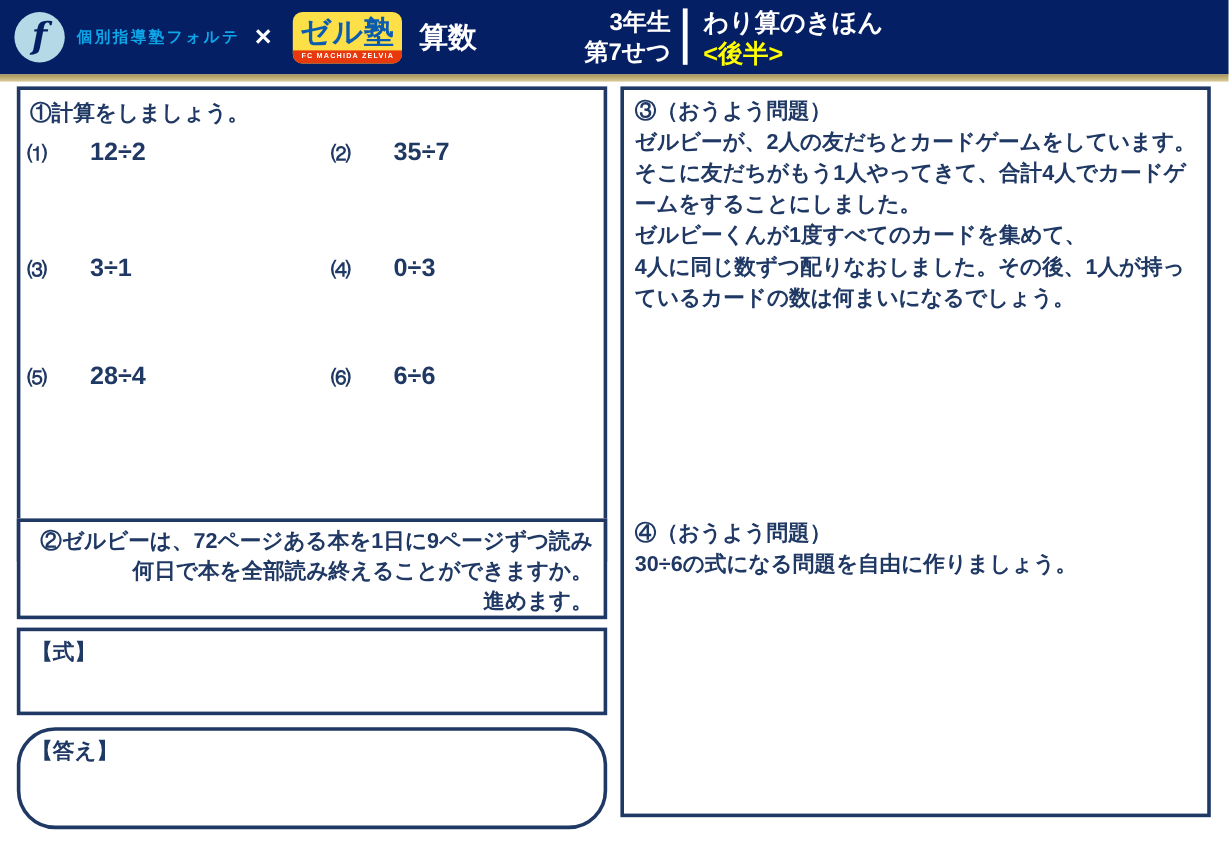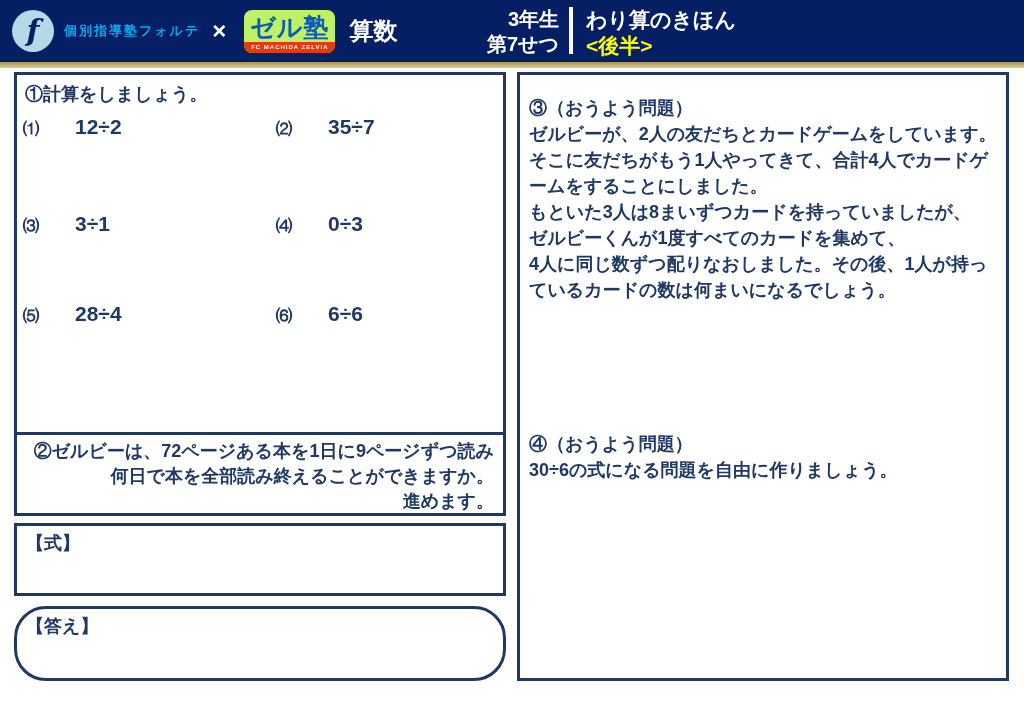--- a/index.html
+++ b/index.html
@@ -24,21 +24,21 @@
     margin-left:12px; display:flex; align-items:center; justify-content:center;
     flex:0 0 auto;
   }
   .forte-f {
     font-family:"DejaVu Serif", serif; font-style:italic;
     color:#041f63; font-size:30px; line-height:1;
   }
   .forte-name { color:#0ea5e9; font-size:13px; letter-spacing:2px; margin-left:10px; white-space:nowrap; }
   .cross { color:#ffffff; font-size:24px; margin:0 12px; }
   .zel-logo {
-    background:#bef264; border-radius:8px; overflow:hidden; text-align:center;
+    background:#fde047; border-radius:8px; overflow:hidden; text-align:center;
     margin:0 6px; flex:0 0 auto; min-width:88px;
   }
   .zel-name { color:#0b5cb0; font-size:25px; line-height:30px; padding:2px 6px 0; letter-spacing:1px; white-space:nowrap; }
   .zel-club { background:#e8380d; color:#ffffff; font-size:6px; letter-spacing:1px; line-height:10px; padding:0 4px 1px; white-space:nowrap; }
   .subject { color:#ffffff; font-size:24px; margin-left:8px; white-space:nowrap; }
 
   .center-group { position:absolute; left:487px; top:7px; display:flex; }
   .grade-block { text-align:right; color:#ffffff; font-size:20px; line-height:25px; white-space:nowrap; }
   .hdr-divider { width:4px; height:47px; background:#ffffff; margin:0 13px 0 10px; }
   .title-block { font-size:21px; line-height:26px; text-align:left; white-space:nowrap; }
@@ -46,38 +46,38 @@
   .title-sub { color:#ffff00; }
 
   
   .box {
     position:absolute; border:3px solid #1f3864; background:#ffffff;
     box-sizing:border-box; font-size:18px;
   }
   #box-q1 { left:14px; top:72px;  width:492px; height:396px; }
   #box-q2 { left:14px; top:432px; width:492px; height:84px;text-align:right; }
   #box-formula { left:14px; top:523px; width:492px; height:73px; }
-  #box-answer  { left:14px; top:606px; width:492px; height:75px;border-radius:32px; }
+  #box-answer  { left:14px; top:606px; width:492px; height:85px;border-radius:32px; }
   #box-right   { left:517px; top:72px; width:492px; height:609px; }
 
   .q1-heading { position:absolute; left:8px; top:7px; font-size:18px; }
   .calc-item { position:absolute; white-space:nowrap; }
   .calc-label { font-size:16px; }
   .calc-expr  { font-size:21px;padding-left:36px; }
   .pos-r1c1 { left:6px;   top:40px; }
   .pos-r1c2 { left:259px; top:40px; }
   .pos-r2c1 { left:6px;   top:137px; }
   .pos-r2c2 { left:259px; top:137px; }
   .pos-r3c1 { left:6px;   top:227px; }
   .pos-r3c2 { left:259px; top:227px; }
 
   .text-block { padding:4px 9px; line-height:25px; font-size:18px; }
   .field-label { padding:5px 9px; font-size:18px; }
 
-  .q3-block { padding:20px 9px; line-height:26px; font-size:18px; }
+  .q3-block { padding:4px 9px; line-height:26px; font-size:18px; }
   .q4-block { position:absolute; left:9px; top:356px; line-height:26px; font-size:18px; }
 </style>
 </head>
 <body>
 
 <div class="page">
 
   <div class="header">
     <div class="forte-logo">
       <span class="forte-f">f</span>
@@ -141,21 +141,20 @@
   <div class="box" id="box-answer">
     <div class="field-label">【答え】</div>
   </div>
 
   <div class="box" id="box-right">
     <div class="q3-block">
       <div>③（おうよう問題）</div>
       <div>ゼルビーが、2人の友だちとカードゲームをしています。</div>
       <div>そこに友だちがもう1人やってきて、合計4人でカードゲ</div>
       <div>ームをすることにしました。</div>
-      <div>もといた3人は8まいずつカードを持っていましたが、</div>
       <div>ゼルビーくんが1度すべてのカードを集めて、</div>
       <div>4人に同じ数ずつ配りなおしました。その後、1人が持っ</div>
       <div>ているカードの数は何まいになるでしょう。</div>
     </div>
     <div class="q4-block">
       <div>④（おうよう問題）</div>
       <div>30÷6の式になる問題を自由に作りましょう。</div>
     </div>
   </div>
 

